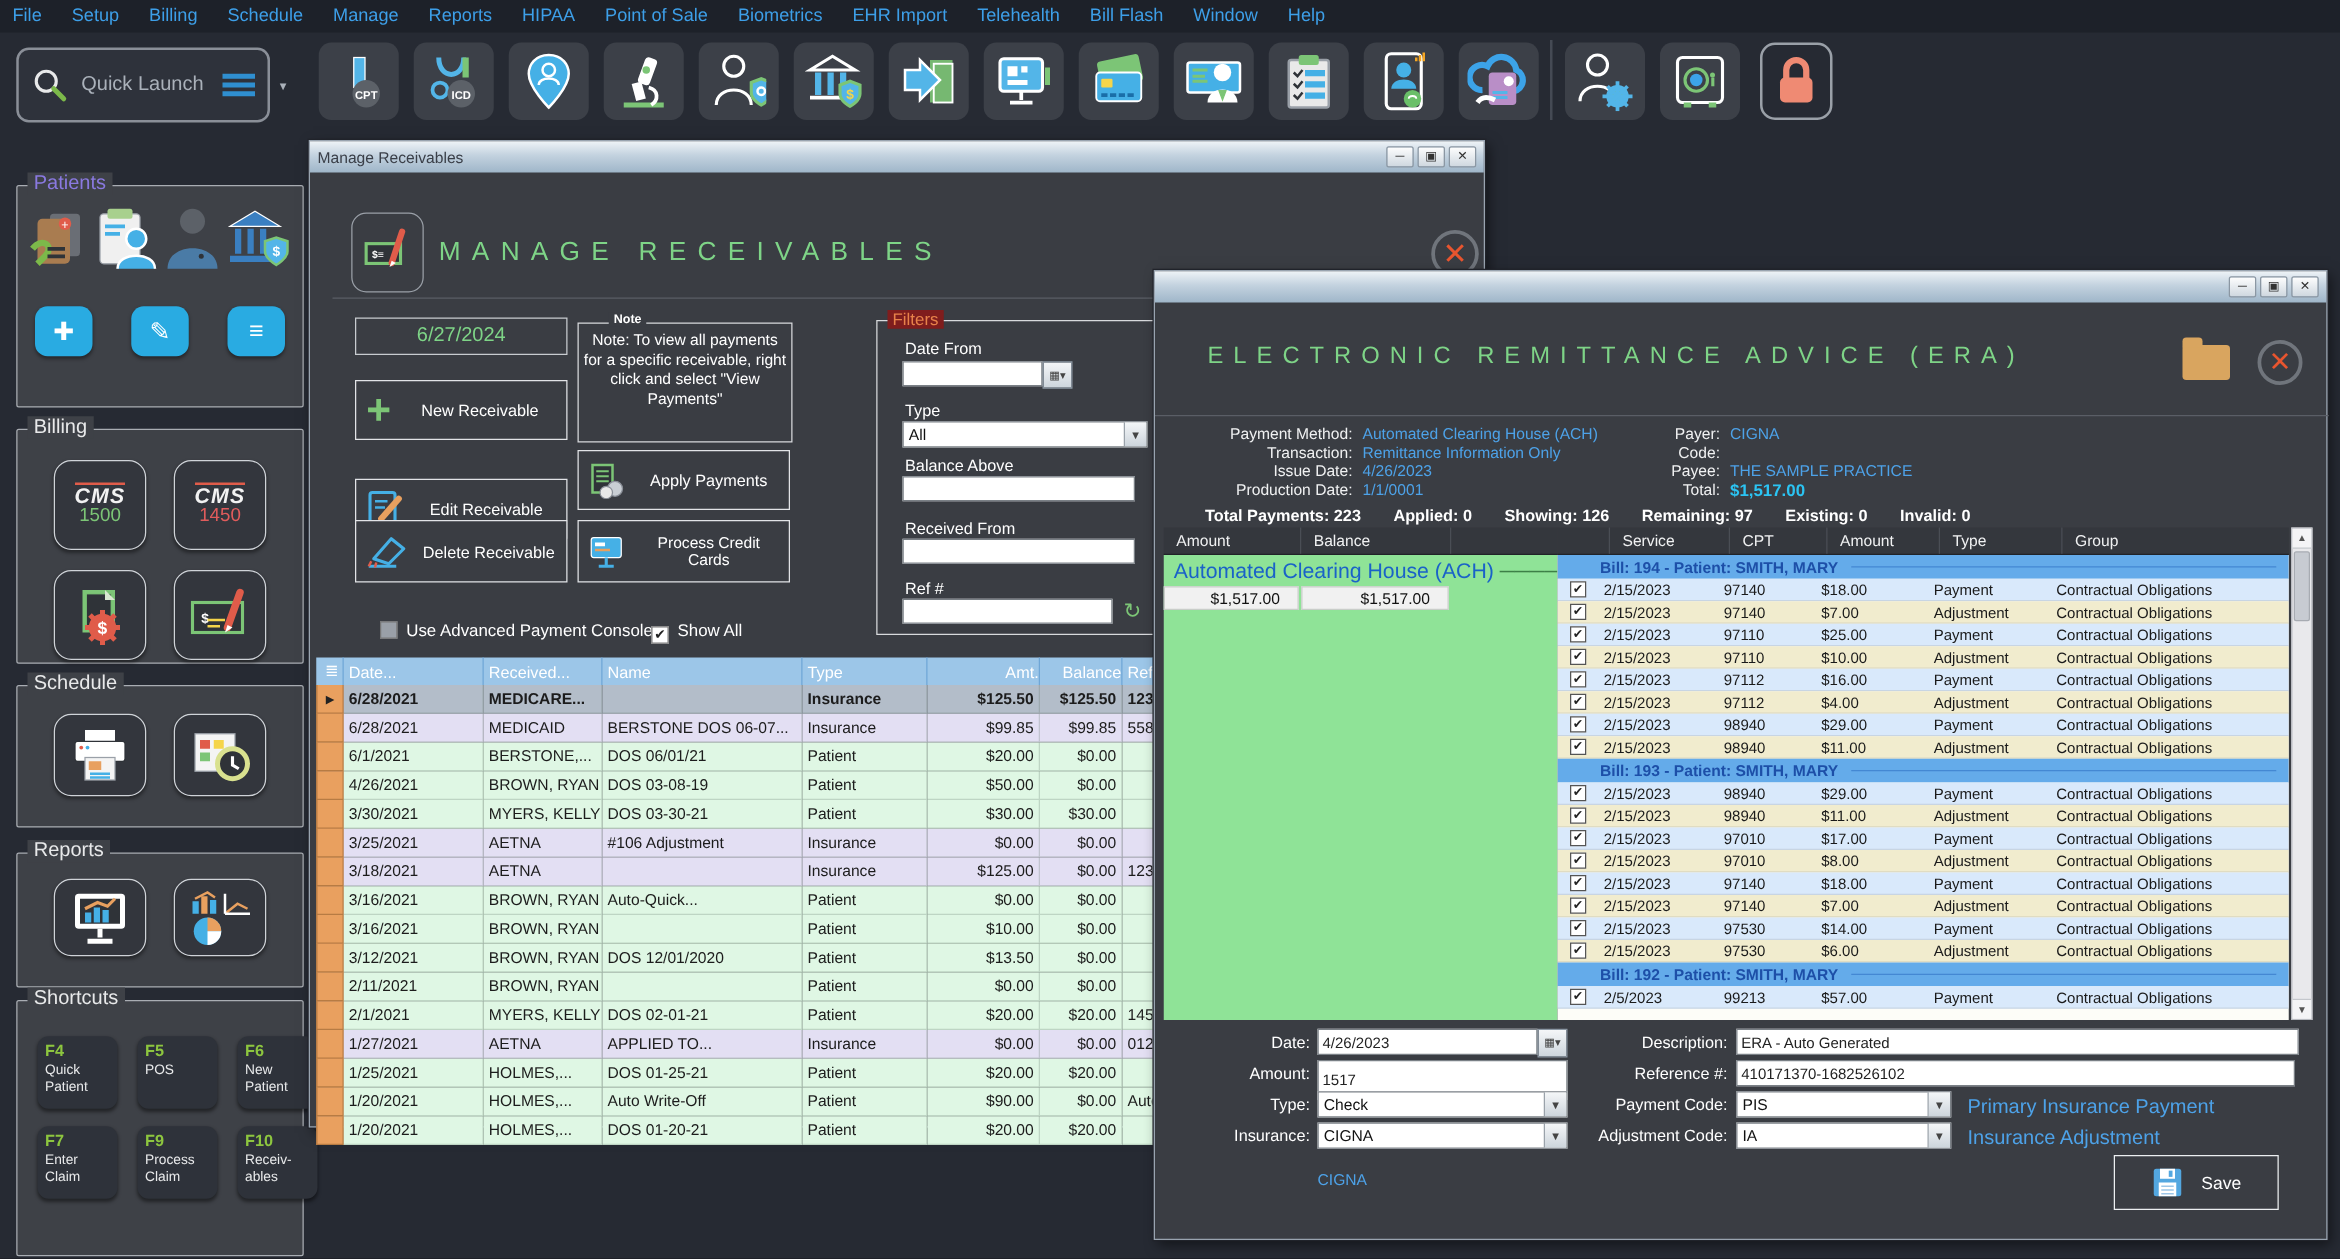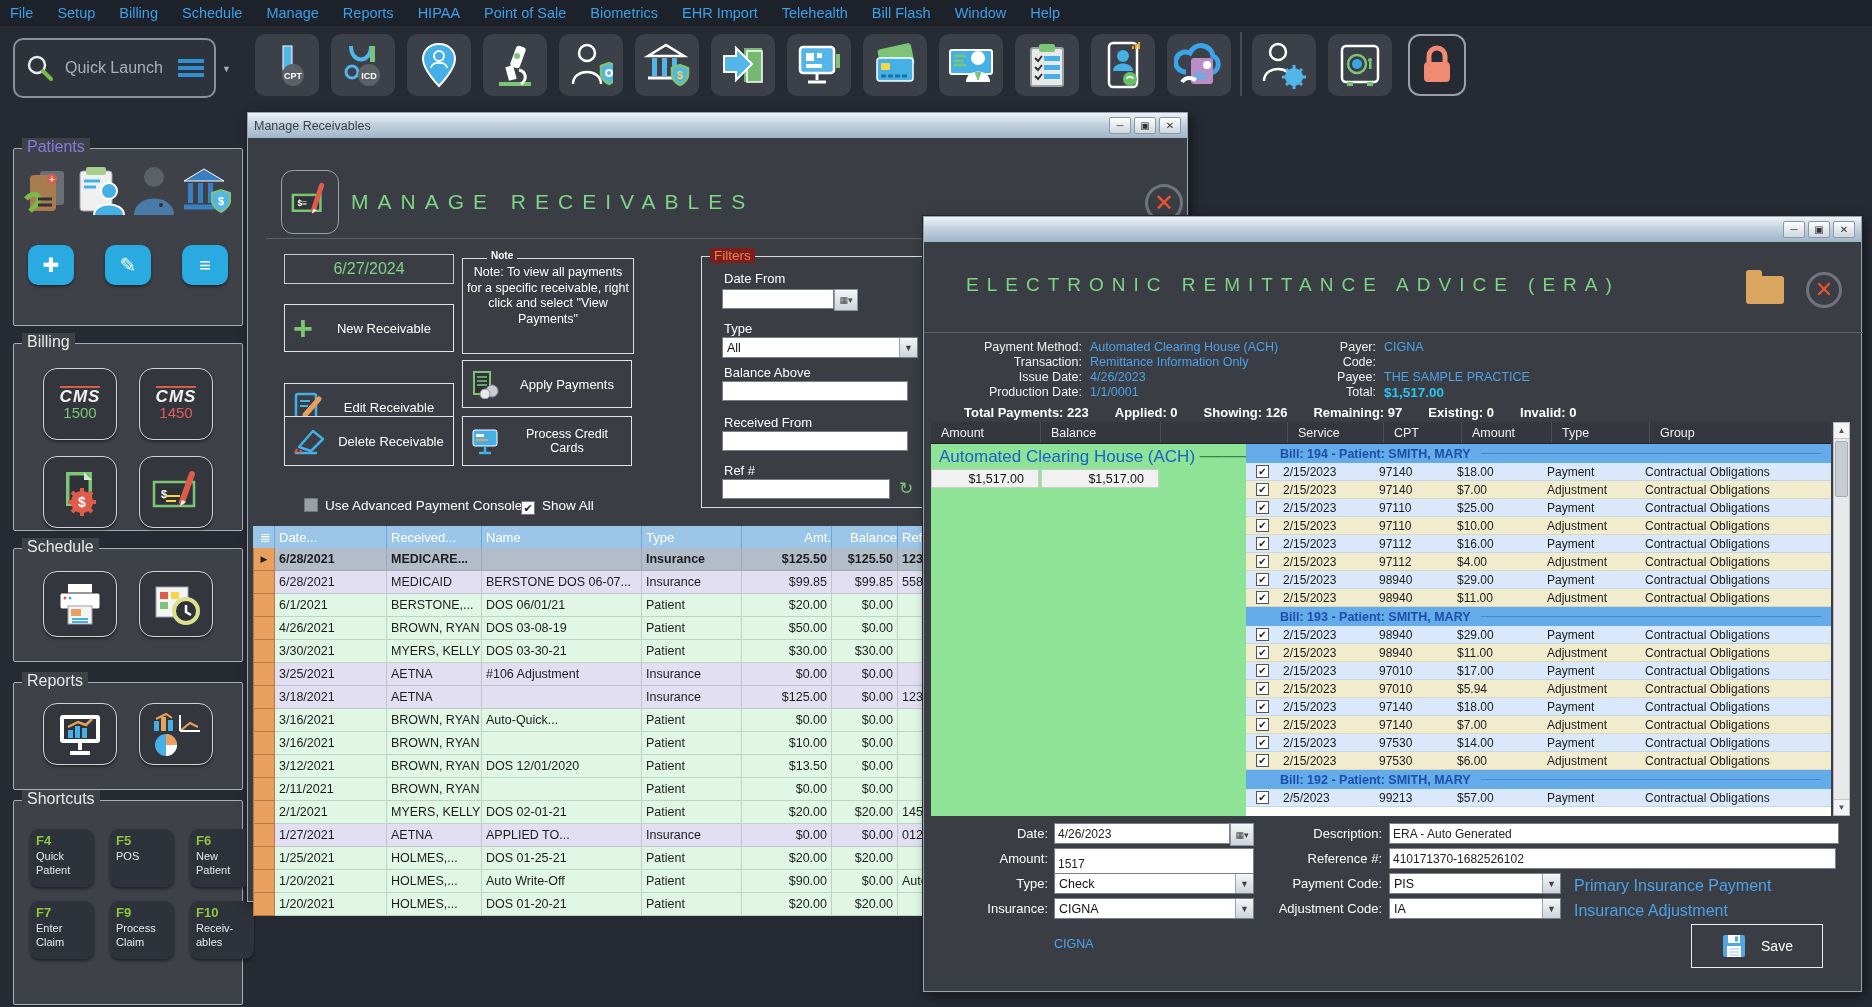--- a/index.html
+++ b/index.html
@@ -909,21 +909,21 @@
             <div class="sc-svc">2/15/2023</div>
             <div class="sc-cpt">97010</div>
             <div class="sc-amt">$17.00</div>
             <div class="sc-typ">Payment</div>
             <div class="sc-grp">Contractual Obligations</div>
           </div>
           <div class="svc-row adj">
             <div class="svc-cb">✔</div>
             <div class="sc-svc">2/15/2023</div>
             <div class="sc-cpt">97010</div>
-            <div class="sc-amt">$5.94</div>
+            <div class="sc-amt">$8.00</div>
             <div class="sc-typ">Adjustment</div>
             <div class="sc-grp">Contractual Obligations</div>
           </div>
           <div class="svc-row pay">
             <div class="svc-cb">✔</div>
             <div class="sc-svc">2/15/2023</div>
             <div class="sc-cpt">97140</div>
             <div class="sc-amt">$18.00</div>
             <div class="sc-typ">Payment</div>
             <div class="sc-grp">Contractual Obligations</div>

